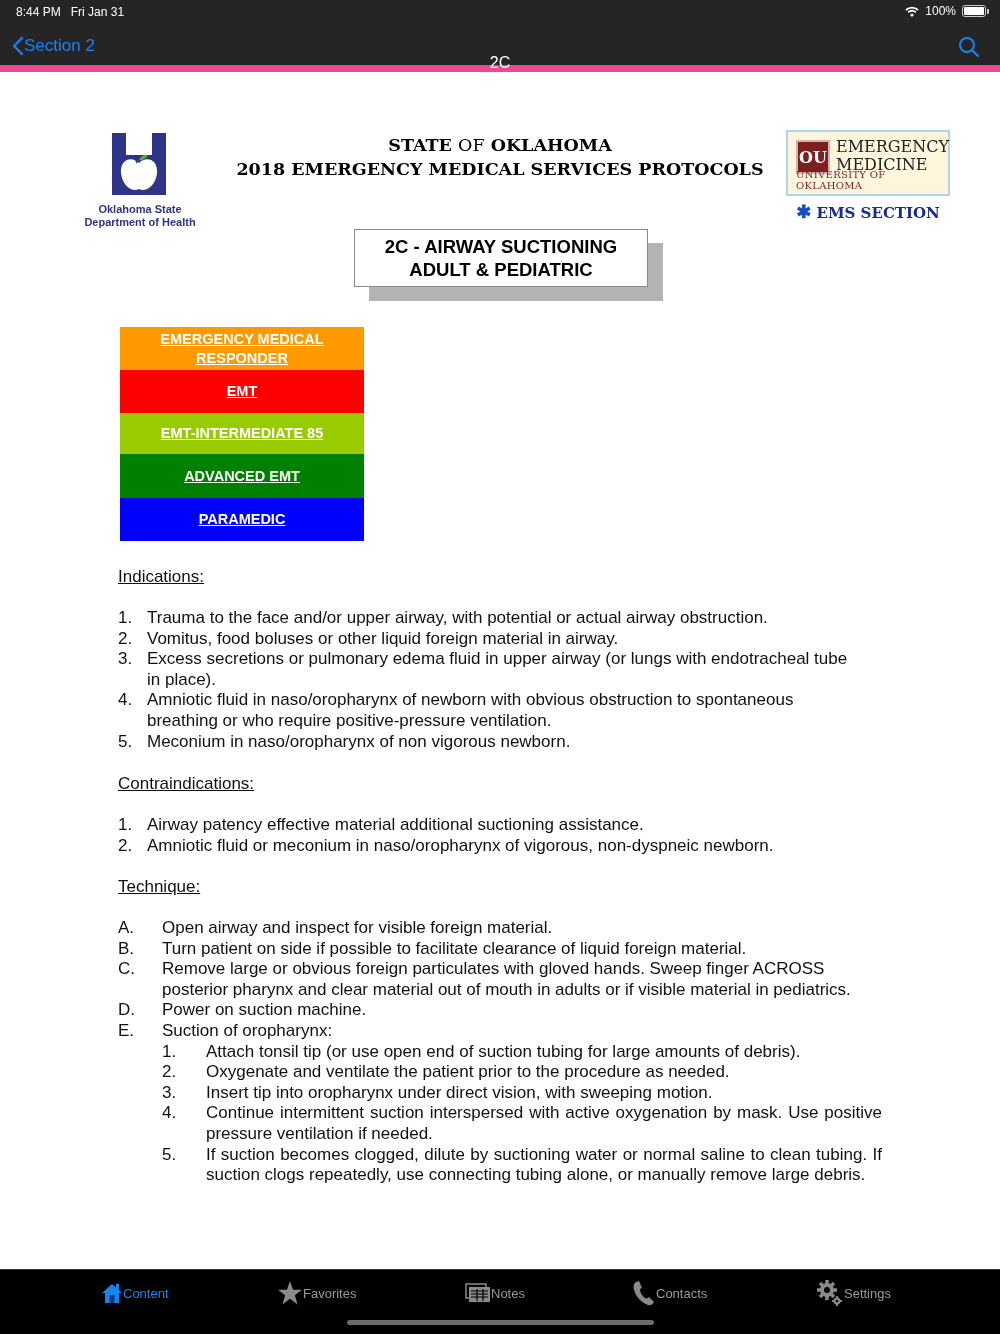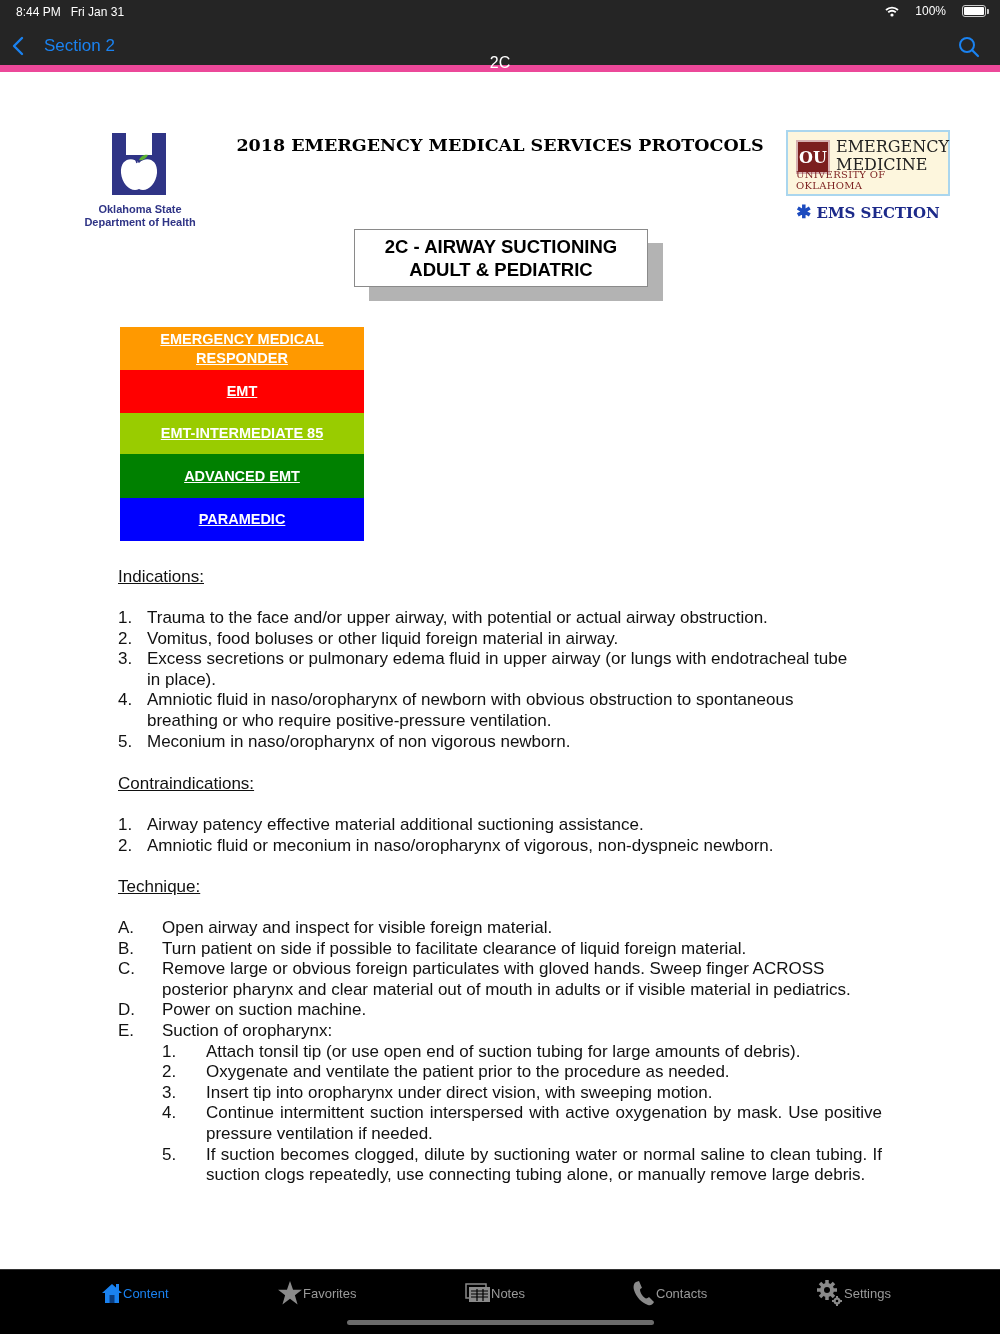--- a/index.html
+++ b/index.html
@@ -2,25 +2,25 @@
 <html><head>
 <meta charset="utf-8">
 <style>
   * { box-sizing: border-box; margin: 0; padding: 0; }
   html, body { width: 1000px; height: 1334px; background: #ffffff; overflow: hidden; }
   body { position: relative; font-family: "Liberation Sans", sans-serif; color: #000; }
 
   
   .topbar { position: absolute; left: 0; top: 0; width: 1000px; height: 72px; background: #252525; border-bottom: 7px solid #ec4899; }
   .status-time { position: absolute; left: 16px; top: 5px; color: #fff; font-size: 12px; }
-  .status-right { position: absolute; right: 14px; top: 4px; color: #fff; font-size: 12px; display: flex; align-items: center; gap: 16px; }
+  .status-right { position: absolute; right: 14px; top: 4px; color: #fff; font-size: 12px; display: flex; align-items: center; gap: 6px; }
   .battery { width: 24px; height: 12px; border: 1px solid #ccc; border-radius: 3px; padding: 1px; position: relative; }
   .battery::after { content: ""; position: absolute; right: -4px; top: 3px; width: 2px; height: 5px; background: #ccc; border-radius: 0 1px 1px 0; }
   .battery-fill { height: 100%; background: #fff; border-radius: 1px; }
-  .nav-back { position: absolute; left: 12px; top: 36px; color: #1a82f0; font-size: 17px; display: flex; align-items: center; gap: 20px; cursor: pointer; }
+  .nav-back { position: absolute; left: 12px; top: 36px; color: #1a82f0; font-size: 17px; display: flex; align-items: center; gap: 0; cursor: pointer; }
   .nav-title { position: absolute; left: 0; width: 1000px; top: 38px; text-align: center; color: #fff; font-size: 16px; margin-top: 16px; }
   .nav-search { position: absolute; right: 20px; top: 36px; cursor: pointer; }
 
   
   .doc { position: absolute; left: 0; top: 73px; width: 1000px; height: 1196px; background: #fff; }
   .osdh-logo { position: absolute; left: 78px; top: 60px; width: 124px; }
   .osdh-h { margin-left: 34px; width: 54px; height: 62px; position: relative; }
   .osdh-text { color: #2f3486; font-size: 11px; text-align: center; line-height: 13px; font-weight: bold; margin-top: 4px; }
   .doc-heading { position: absolute; left: 200px; width: 600px; top: 60px; text-align: center; font-family: "DejaVu Serif", serif; font-weight: bold; font-size: 17.5px; line-height: 24px; }
   .doc-heading .of { font-weight: normal; }
@@ -100,20 +100,25 @@
       <path d="M25 30 L23 24" stroke="#2f3486" stroke-width="1.5"></path>
       <path d="M27 27 C29 22 34 21 36 22 C34 26 30 28 27 27 Z" fill="#5ab031"></path>
     </svg>
     <div class="osdh-text">
       <div>Oklahoma State</div>
       <div>Department of Health</div>
     </div>
   </div>
 
   <div class="doc-heading">
+    <div>
+      <span>STATE</span>
+      <span class="of">OF</span>
+      <span>OKLAHOMA</span>
+    </div>
     <div>2018 EMERGENCY MEDICAL SERVICES PROTOCOLS</div>
   </div>
 
   <div class="ou-logo">
     <div class="ou-box">
       <div class="ou-emblem">OU</div>
       <div class="ou-em">
         <div>EMERGENCY</div>
         <div>MEDICINE</div>
       </div>

